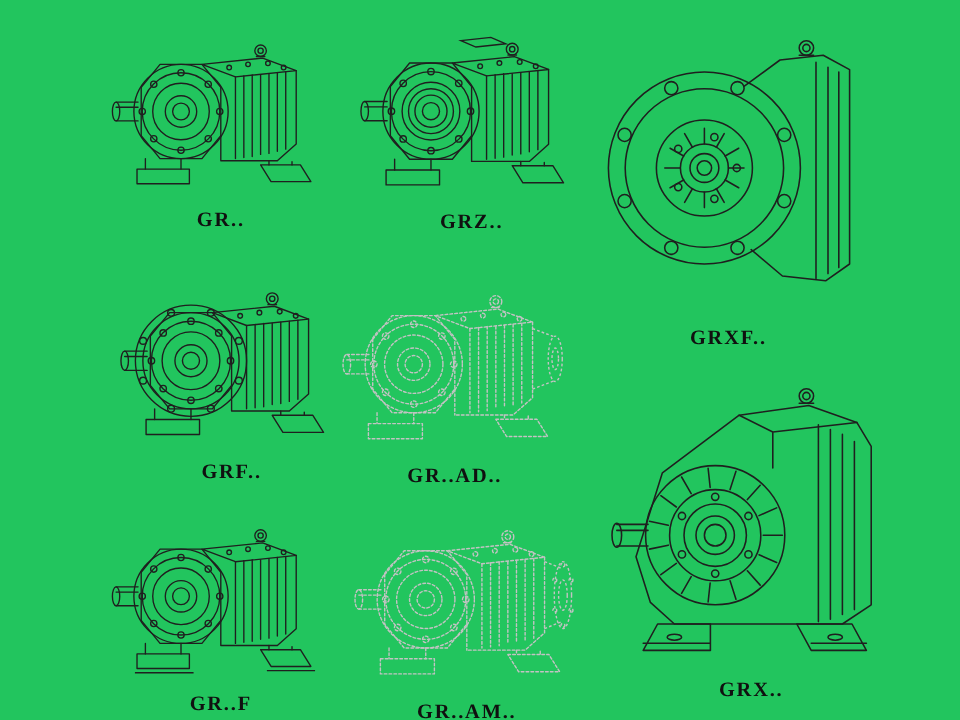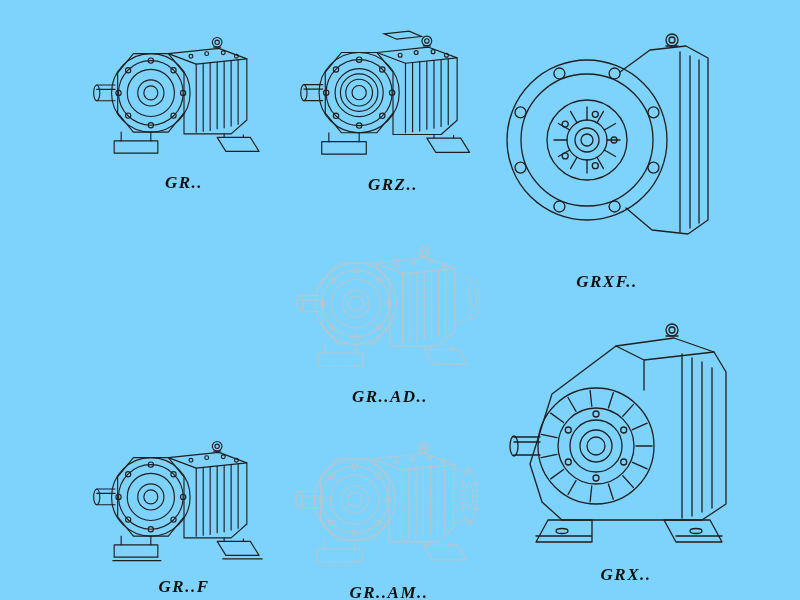--- a/index.html
+++ b/index.html
@@ -1,17 +1,17 @@
 <!DOCTYPE html>
 <html><head>
 <meta charset="utf-8">
 <style>
   html,body{margin:0;padding:0;background:#ffffff;}
-  #page{position:relative;width:800px;height:600px;background:#7dd3fc;overflow:hidden;
-        font-family:"Liberation Serif",serif;font-style:italic;}
+  #page{position:relative;width:800px;height:600px;background:#22c55e;overflow:hidden;
+        font-family:"Liberation Serif",serif;}
   .cell{position:absolute;display:flex;flex-direction:column;align-items:center;margin:0;}
   .cell svg{width:100%;height:auto;display:block;}
   .cap{font-family:"Liberation Serif",serif;font-weight:700;font-size:17px;
        letter-spacing:1.5px;color:#101010;margin-top:2px;white-space:nowrap;}
   .solid{color:#1f1f1f;}
   .faint{color:#c3c3c3;stroke-dasharray:2.5 2;}
 </style>
 </head>
 <body>
 
@@ -95,22 +95,37 @@
 
   <figure class="cell" style="left:295px;top:8px;width:196px">
     <svg viewBox="0 0 220 185" class="solid" stroke="currentColor" fill="none" stroke-width="1.3">
       <use href="#r-body"></use>
       <circle cx="72" cy="95" r="21"></circle>
       <path d="M100,29 L128,26 L142,32 L114,35 Z"></path>
     </svg>
     <figcaption class="cap">GRZ..</figcaption>
   </figure>
 
+  <figure class="cell" style="left:95px;top:216px;width:196px">
+    <svg viewBox="0 0 220 185" class="solid" stroke="currentColor" fill="none" stroke-width="1.3">
+      <use href="#r-body"></use>
+      <circle cx="72" cy="95" r="52"></circle>
+      <circle cx="116.8" cy="113.6" r="3.2"></circle>
+        <circle cx="90.6" cy="139.8" r="3.2"></circle>
+      <circle cx="53.4" cy="139.8" r="3.2"></circle>
+        <circle cx="27.2" cy="113.6" r="3.2"></circle>
+      <circle cx="27.2" cy="76.4" r="3.2"></circle>
+        <circle cx="53.4" cy="50.2" r="3.2"></circle>
+      <circle cx="90.6" cy="50.2" r="3.2"></circle>
+        <circle cx="116.8" cy="76.4" r="3.2"></circle>
+    </svg>
+    <figcaption class="cap">GRF..</figcaption>
+  </figure>
 
-  <figure class="cell" style="left:291px;top:218px;width:198px">
+  <figure class="cell" style="left:280px;top:218px;width:198px">
     <svg viewBox="0 0 220 185" class="faint" stroke="currentColor" fill="none" stroke-width="1.3">
       <use href="#r-body"></use>
       <path d="M182,62 L203,70 M182,118 L203,110"></path>
       <ellipse cx="203" cy="90" rx="6.5" ry="21"></ellipse>
       <ellipse cx="203" cy="90" rx="3" ry="10"></ellipse>
     </svg>
     <figcaption class="cap">GR..AD..</figcaption>
   </figure>
 
   <figure class="cell" style="left:88px;top:414px;width:192px">

